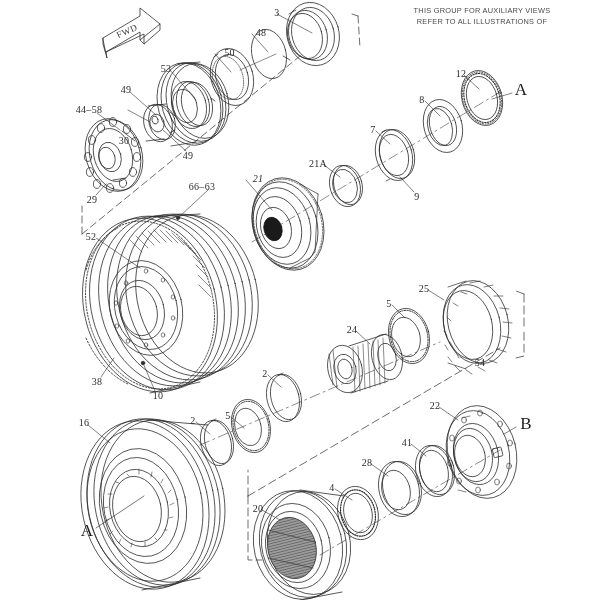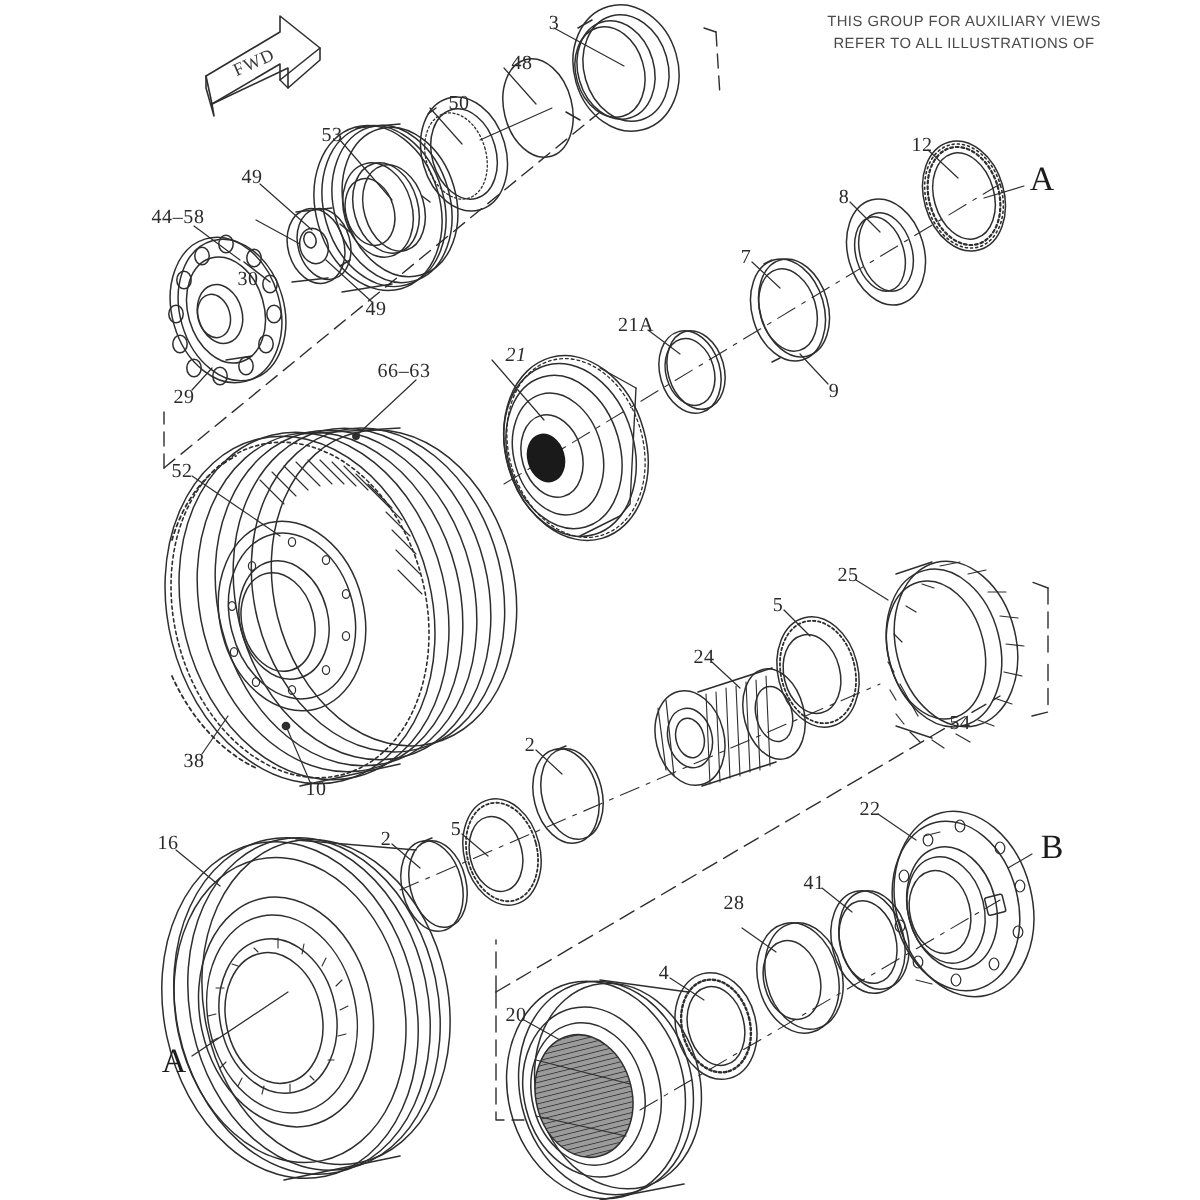--- a/index.html
+++ b/index.html
@@ -454,21 +454,21 @@
   <div class="callout" style="left:158px; top:395px;">10</div>
   <div class="callout" style="left:424px; top:288px;">25</div>
   <div class="callout" style="left:389px; top:303px;">5</div>
   <div class="callout" style="left:352px; top:329px;">24</div>
   <div class="callout" style="left:480px; top:362px;">54</div>
   <div class="callout" style="left:265px; top:373px;">2</div>
   <div class="callout" style="left:228px; top:415px;">5</div>
   <div class="callout" style="left:193px; top:420px;">2</div>
   <div class="callout" style="left:435px; top:405px;">22</div>
   <div class="callout" style="left:407px; top:442px;">41</div>
-  <div class="callout" style="left:367px; top:452px;">28</div>
+  <div class="callout" style="left:367px; top:462px;">28</div>
   <div class="callout" style="left:332px; top:487px;">4</div>
   <div class="callout" style="left:258px; top:508px;">20</div>
   <div class="callout" style="left:84px;  top:422px;">16</div>
 
   <div class="section-letter" style="left:521px; top:90px;">A</div>
   <div class="section-letter" style="left:526px; top:424px;">B</div>
   <div class="section-letter" style="left:87px;  top:531px;">A</div>
 
 </div>
 

